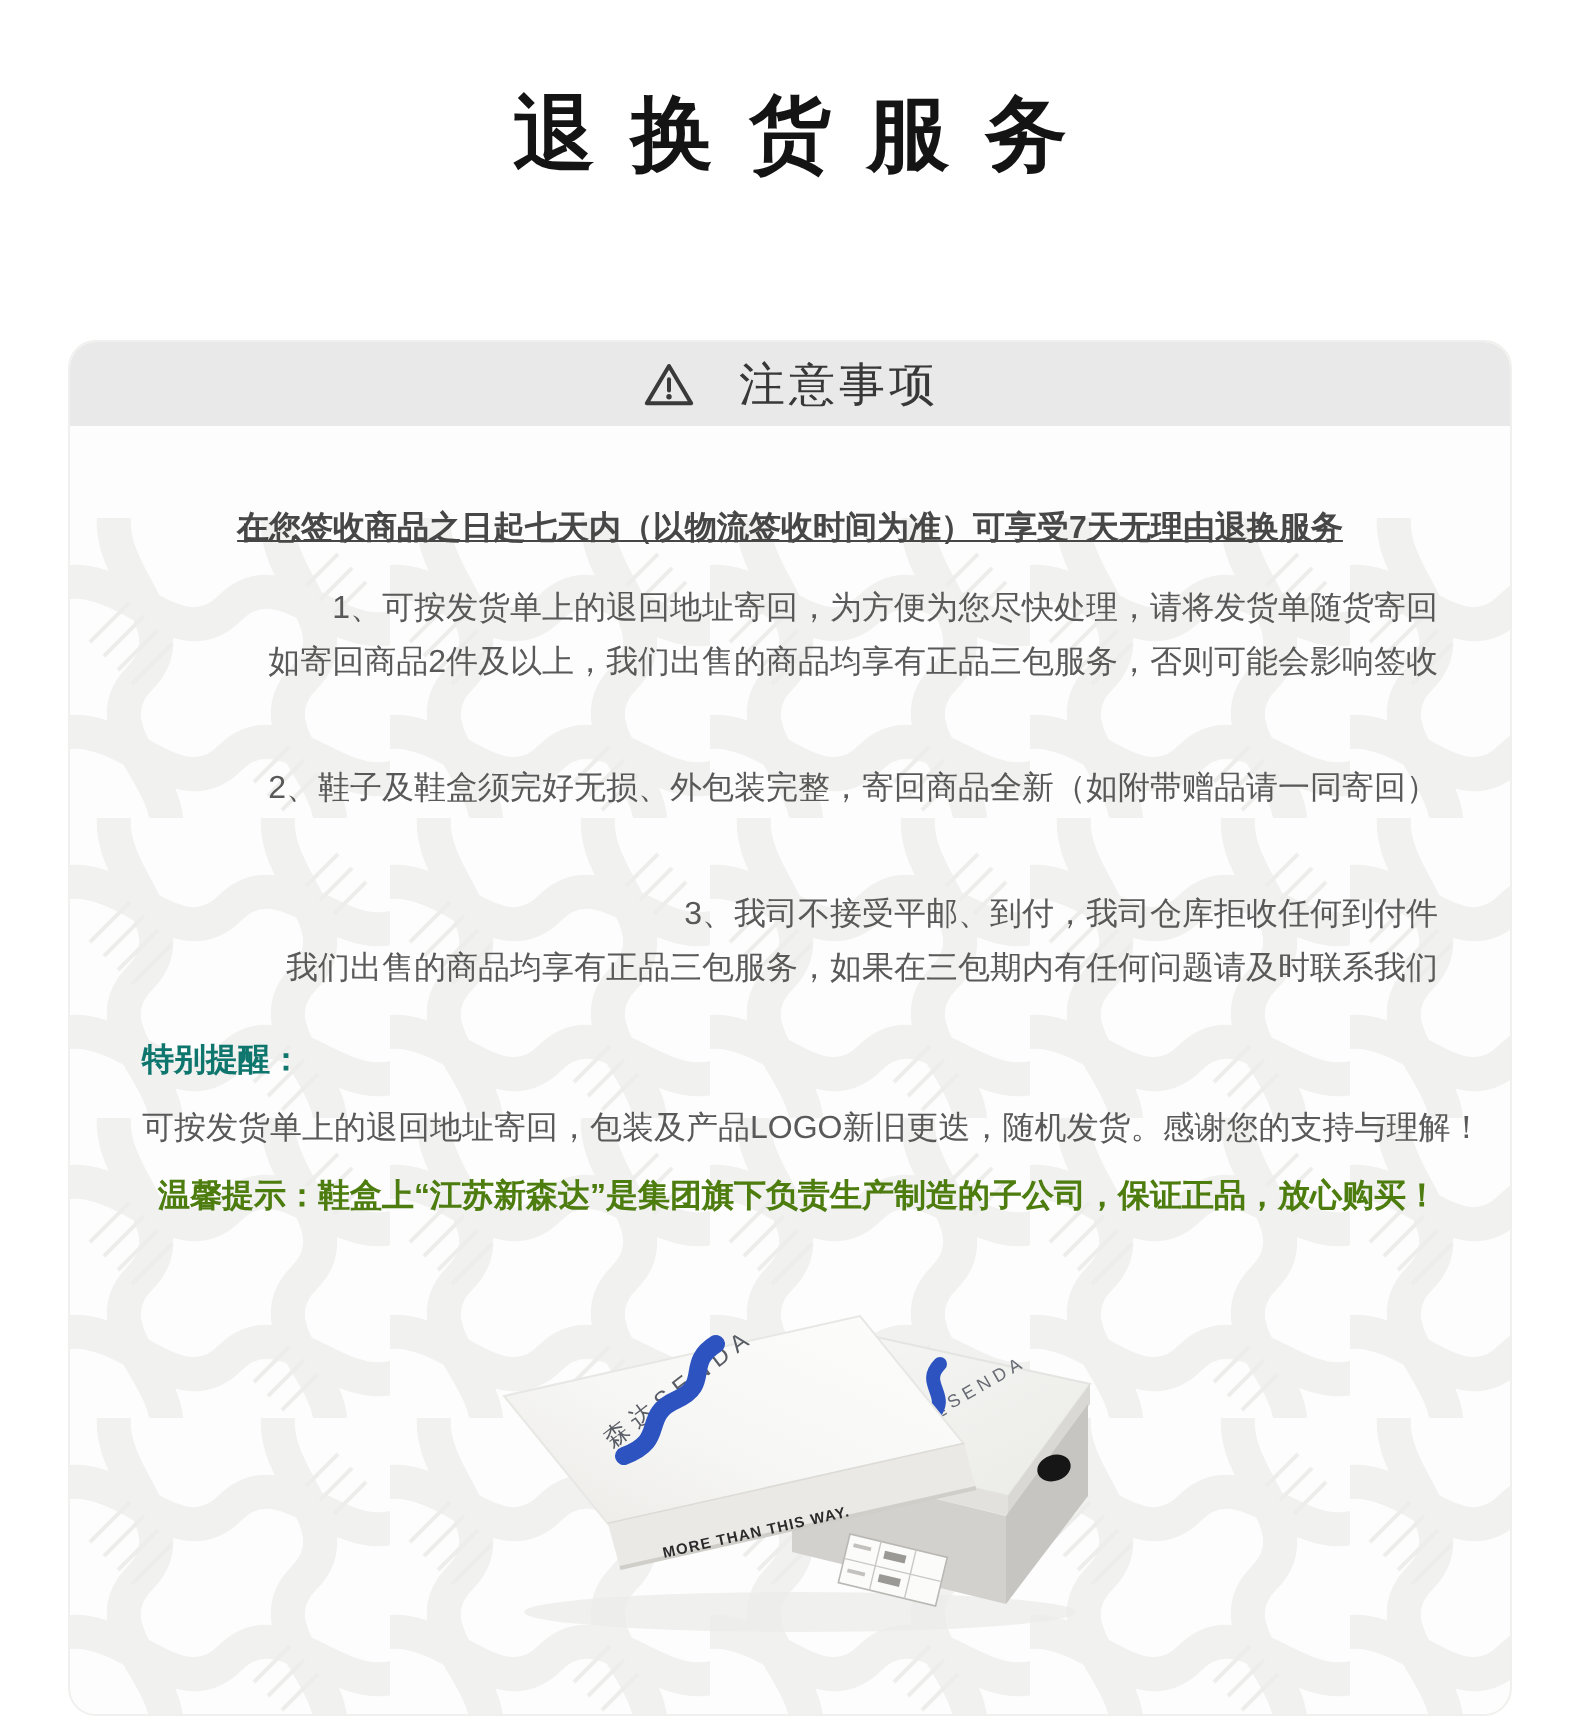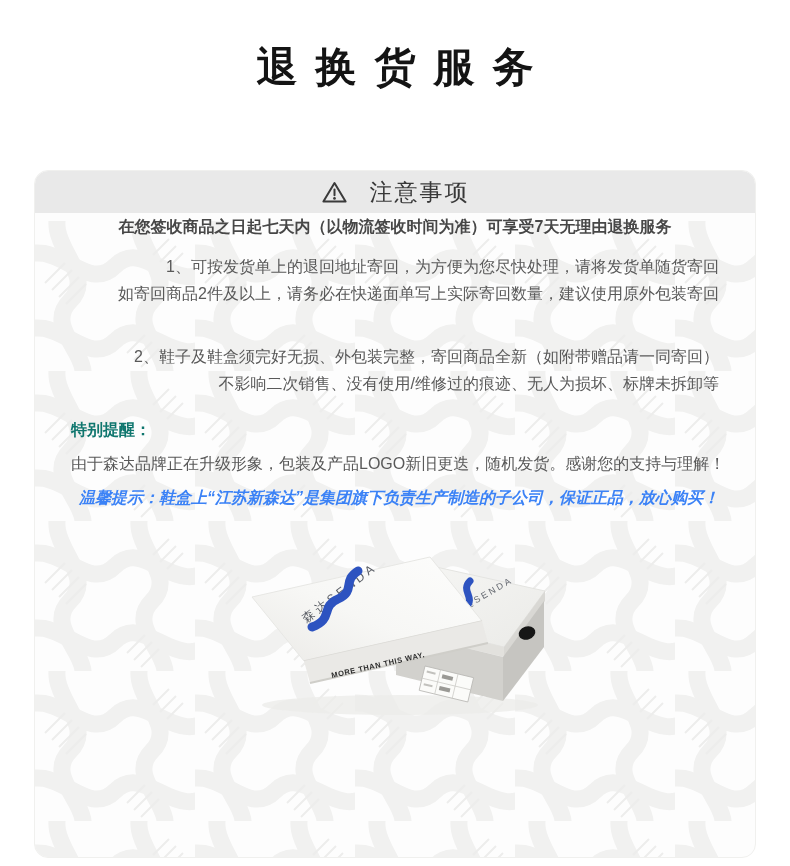--- a/index.html
+++ b/index.html
@@ -16,26 +16,26 @@
 
   .card-header { height:42px; background:#e9e9e9; border-radius:13px 13px 0 0;
     display:flex; align-items:center; justify-content:center; gap:22px; }
   .card-header .hdr-label { font-size:23px; font-weight:500; color:#383838; letter-spacing:2px; }
 
   .card-body { position:relative; height:644px; }
   .pattern-svg { position:absolute; left:0; top:8px; width:100%; height:636px; }
 
   .content { position:relative; z-index:1; padding:0 36px; color:#595959; font-size:16px; }
   .line { white-space:nowrap; line-height:27px;text-align:right; }
-  .intro { text-align:center; font-weight:bold; color:#474747; }
+  .intro { margin-top:38px; text-align:center; font-weight:bold; color:#474747;text-decoration:underline; }
   .para { margin-top:36px; }
   .para.first { margin-top:13px; }
   .reminder-heading { margin-top:19px; font-weight:bold; color:#0f766e; line-height:27px; }
   .reminder-line { margin-top:7px; }
-  .tip-line { margin-top:7px; font-weight:bold; color:#3b82f6;font-style:italic; }
+  .tip-line { margin-top:7px; font-weight:bold; color:#4d7c0f; }
 
   .figure-wrap { position:relative; z-index:1; margin-top:18px;
     display:flex; justify-content:center; }
 </style>
 </head>
 <body>
 
 <div class="page">
 
   <h1 class="page-title">退换货服务</h1>
@@ -71,31 +71,34 @@
         </defs>
         <rect width="100%" height="100%" fill="url(#wv)"></rect>
       </svg>
 
       <div class="content">
 
         <div class="line intro">在您签收商品之日起七天内（以物流签收时间为准）可享受7天无理由退换服务</div>
 
         <div class="para first">
           <div class="line">1、可按发货单上的退回地址寄回，为方便为您尽快处理，请将发货单随货寄回</div>
-          <div class="line">如寄回商品2件及以上，请务必在快递面单写上实际寄回数量，建议使用原外包装寄回</div>
+          <div class="line">如寄回商品2件及以上，我们出售的商品均享有正品三包服务，否则可能会影响签收</div>
         </div>
 
         <div class="para">
           <div class="line">2、鞋子及鞋盒须完好无损、外包装完整，寄回商品全新（如附带赠品请一同寄回）</div>
-          <div class="line">不影响二次销售、没有使用/维修过的痕迹、无人为损坏、标牌未拆卸等</div>
         </div>
 
+        <div class="para">
+          <div class="line">3、我司不接受平邮、到付，我司仓库拒收任何到付件</div>
+          <div class="line">我们出售的商品均享有正品三包服务，如果在三包期内有任何问题请及时联系我们</div>
+        </div>
 
         <div class="reminder-heading">特别提醒：</div>
-        <div class="line reminder-line">由于森达品牌正在升级形象，包装及产品LOGO新旧更迭，随机发货。感谢您的支持与理解！</div>
+        <div class="line reminder-line">可按发货单上的退回地址寄回，包装及产品LOGO新旧更迭，随机发货。感谢您的支持与理解！</div>
         <div class="line reminder-line tip-line">温馨提示：鞋盒上“江苏新森达”是集团旗下负责生产制造的子公司，保证正品，放心购买！</div>
 
         <div class="figure-wrap">
           <svg viewBox="0 0 310 192" width="310" height="192">
             <defs>
               <linearGradient id="lidGrad" x1="0" y1="1" x2="1" y2="0">
                 <stop offset="0" stop-color="#ebeae7"></stop>
                 <stop offset="0.45" stop-color="#f7f7f5"></stop>
                 <stop offset="1" stop-color="#fdfdfc"></stop>
               </linearGradient>

